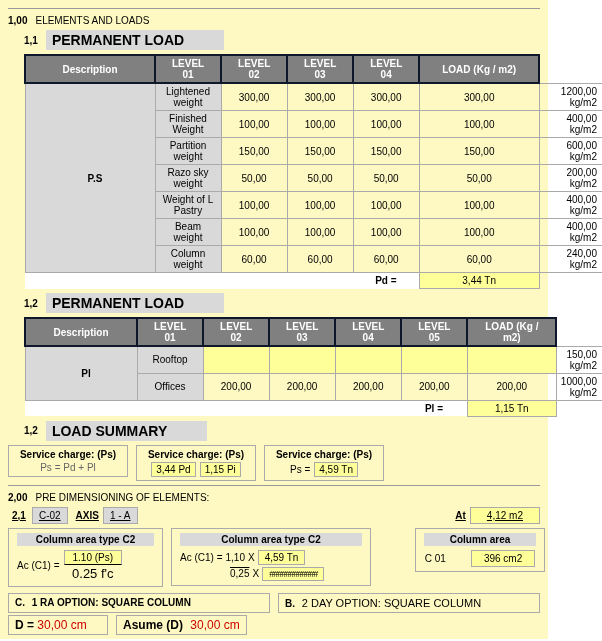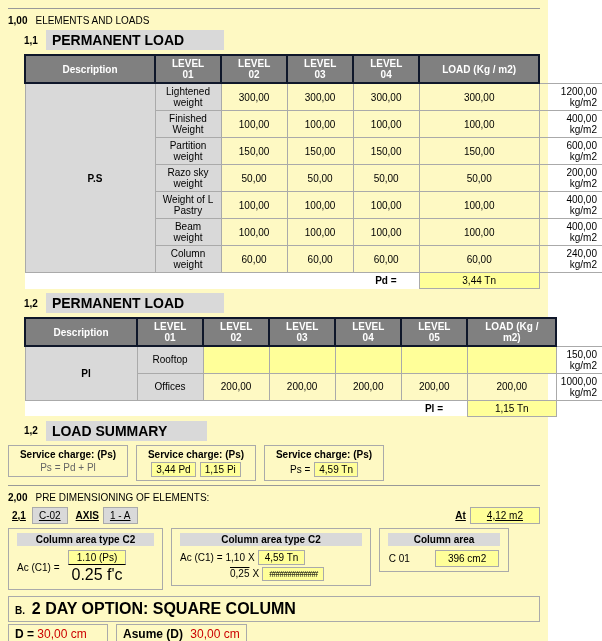--- a/index.html
+++ b/index.html
@@ -388,21 +388,21 @@
   </div>
 
   <div class="col-area-row">
 
     <div class="col-area-box" style="min-width:155px;">
       <div class="col-area-title">Column area type C2</div>
       <div style="display:flex; align-items:center; gap:4px;">
         <span>Ac (C1) =</span>
         <div style="display:flex; flex-direction:column; align-items:center;">
           <div style="background:#ffff99; border:1px solid #aaa; padding:1px 8px; border-bottom: 1px solid #000; font-size:10px;">1.10 (Ps)</div>
-          <div style="font-size:16px; padding:1px 8px;">0.25 f'c</div>
+          <div style="font-size:13px; padding:1px 8px;">0.25 f'c</div>
         </div>
       </div>
     </div>
 
     <div class="col-area-box" style="min-width:200px;">
       <div class="col-area-title">Column area type C2</div>
       <div style="display:flex; flex-direction:column; gap:2px;">
         <div style="display:flex; align-items:center; gap:3px;">
           <span>Ac (C1) =</span>
           <span>1,10</span>
@@ -410,33 +410,37 @@
           <span style="background:#ffff99; border:1px solid #aaa; padding:1px 6px;">4,59 Tn</span>
         </div>
         <div style="display:flex; align-items:center; gap:3px; margin-left:50px;">
           <span style="text-decoration:overline;">0,25</span>
           <span>X</span>
           <span style="background:#ffff99; border:1px solid #aaa; padding:1px 6px; font-size:9px; letter-spacing:-1px;">############</span>
         </div>
       </div>
     </div>
 
-    <div class="col-area-box" style="min-width:130px;">
+    <div class="col-area-box" style="min-width:130px;margin-left:36px;">
       <div class="col-area-title">Column area</div>
       <div style="display:flex; align-items:center; gap:25px; justify-content:center;">
         <span>C 01</span>
         <span style="background:#ffff99; border:1px solid #aaa; padding:2px 12px;">396 cm2</span>
       </div>
     </div>
   </div>
 
   <div class="option-row">
     <div class="option-box">
+      <span class="option-title">C.</span>
+      <span style="margin-left:4px; font-weight:bold; font-size:10px;">1 RA OPTION: SQUARE COLUMN</span>
+    </div>
+    <div class="option-box">
       <span class="option-title">B.</span>
-      <span style="margin-left:4px; font-weight:bold; font-size:16px;margin-top:39px;">2 DAY OPTION: SQUARE COLUMN</span>
+      <span style="margin-left:4px; font-weight:normal; font-size:11px;margin-top:39px;">2 DAY OPTION: SQUARE COLUMN</span>
     </div>
   </div>
 
   <div class="bottom-row">
     <div class="bottom-cell">
       <span class="bl">D =</span>
       <span class="bv">30,00 cm</span>
     </div>
     <div class="bottom-cell">
       <span class="bl">Asume (D)</span>

